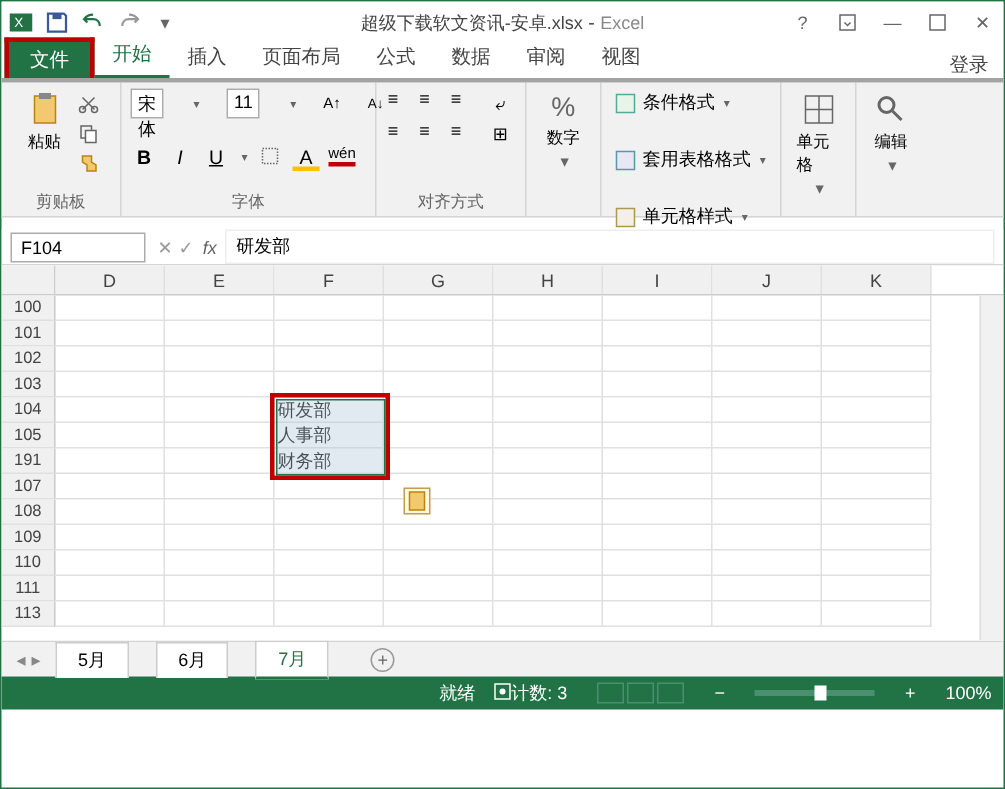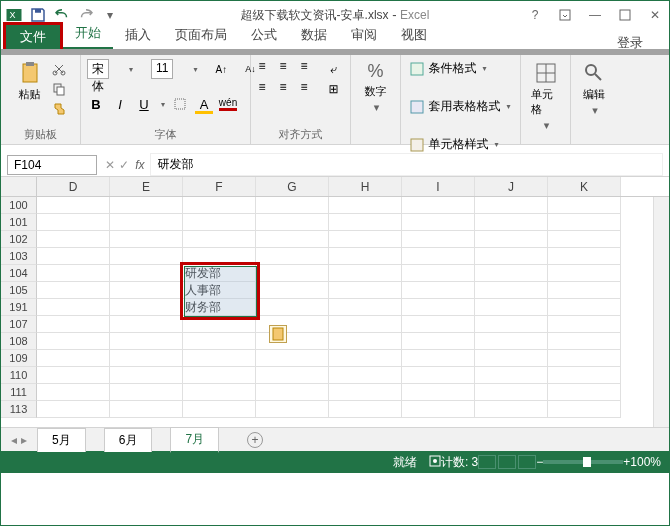--- a/index.html
+++ b/index.html
@@ -4,25 +4,25 @@
 <style>
 *{box-sizing:border-box;margin:0;padding:0;font-family:"Microsoft YaHei","SimSun",sans-serif;font-size:12px;user-select:none}
 body{width:670px;height:526px;background:#fff;overflow:hidden;border:1px solid #217346}
 .titlebar{height:28px;background:#fff;display:flex;align-items:center;padding:0 4px;position:relative}
 .qat{display:flex;align-items:center;gap:6px}
 .qat-btn{width:18px;height:18px;display:flex;align-items:center;justify-content:center;cursor:pointer}
 .title-text{position:absolute;left:50%;transform:translateX(-50%);font-size:13px;color:#444}
 .title-app{color:#888}
 .win-controls{position:absolute;right:4px;display:flex;gap:10px}
 .win-btn{width:20px;height:20px;display:flex;align-items:center;justify-content:center;cursor:pointer;color:#666}
-.tabs{height:26px;background:#fff;display:flex;align-items:flex-end;padding-left:2px;border-bottom:6px solid #a3a3a3;position:relative}
+.tabs{height:26px;background:#fff;display:flex;align-items:flex-end;padding-left:2px;border-bottom:3px solid #a3a3a3;position:relative}
 .tab{padding:5px 12px;cursor:pointer;font-size:13px;color:#444}
 .tab.file{background:#217346;color:#fff;border:3px solid #c00000;border-bottom:none;padding:3px 14px}
 .tab.active{border-bottom:2px solid #217346;color:#217346}
-.login{position:absolute;right:26px;top:5px;font-size:13px;color:#444;cursor:pointer}
+.login{position:absolute;right:10px;top:5px;font-size:13px;color:#444;cursor:pointer}
 .ribbon{height:90px;background:#f1f1f1;border-bottom:1px solid #d4d4d4;display:flex}
 .group{border-right:1px solid #d4d4d4;padding:4px 6px 2px 6px;display:flex;flex-direction:column;justify-content:space-between;align-items:center}
 .group-content{display:flex;gap:4px;flex:1;align-items:flex-start}
 .group-label{font-size:11px;color:#666;text-align:center;padding-top:2px}
 .big-btn{display:flex;flex-direction:column;align-items:center;gap:2px;padding:2px 4px;cursor:pointer}
 .big-btn svg{width:24px;height:24px}
 .big-btn span{font-size:11px}
 .mini-col{display:flex;flex-direction:column;gap:4px;padding-top:2px}
 .mini-btn{width:18px;height:16px;display:flex;align-items:center;justify-content:center;cursor:pointer}
 .font-row{display:flex;gap:18px;align-items:center;margin-bottom:16px}
@@ -50,21 +50,21 @@
 .selection-box{position:absolute;border:3px solid #c00000;pointer-events:none}
 .inner-sel{position:absolute;background:rgba(180,200,220,0.4);border:1px solid #217346;pointer-events:none}
 .paste-icon{position:absolute;width:18px;height:18px;border:1px solid #c0a050;background:#fff8e0;cursor:pointer}
 .sheet-tabs{height:24px;border-top:1px solid #d4d4d4;display:flex;align-items:center;background:#f1f1f1;padding-left:10px}
 .sheet-nav{display:flex;gap:4px;color:#888;margin-right:10px}
 .sheet-tab{padding:3px 14px;border:1px solid #ccc;border-bottom:none;background:#fff;cursor:pointer;font-size:12px;margin-right:18px}
 .sheet-tab.active{background:#fff;border-bottom:2px solid #217346;color:#217346}
 .sheet-add{margin-left:10px;color:#666;cursor:pointer;border:1px solid #999;border-radius:50%;width:16px;height:16px;text-align:center;line-height:14px}
 .statusbar{height:22px;background:#217346;color:#fff;display:flex;align-items:center;padding:0 8px;font-size:11px;justify-content:flex-end}
 .status-left{display:flex;gap:12px;align-items:center}
-.status-right{display:flex;gap:0;align-items:center}
+.status-right{display:flex;gap:20px;align-items:center}
 .zoom-slider{width:80px;height:4px;background:#4a9070;position:relative}
 .zoom-thumb{position:absolute;left:50%;top:-3px;width:8px;height:10px;background:#fff}
 .view-btns{display:flex;gap:2px}
 .view-btn{width:18px;height:14px;border:1px solid #4a9070;cursor:pointer}
 .scroll-v{position:absolute;right:0;top:20px;bottom:0;width:16px;background:#f1f1f1;border-left:1px solid #ddd}
 .drop{font-size:8px;color:#666;margin-left:2px}
 </style>
 </head>
 <body>
 

